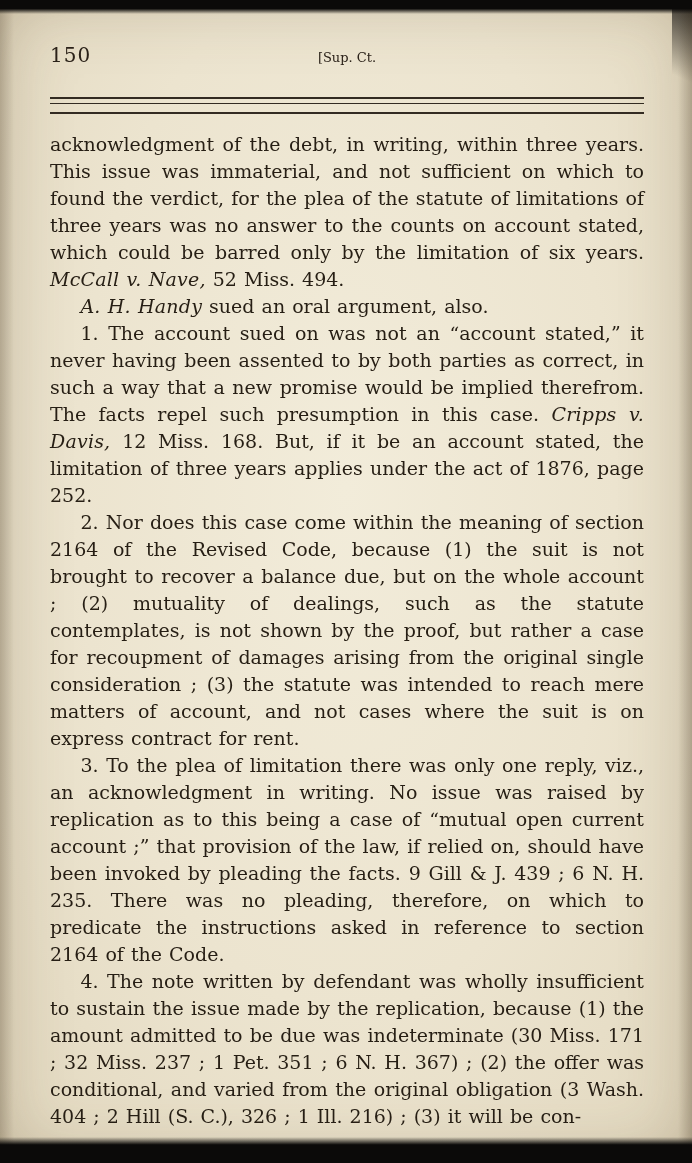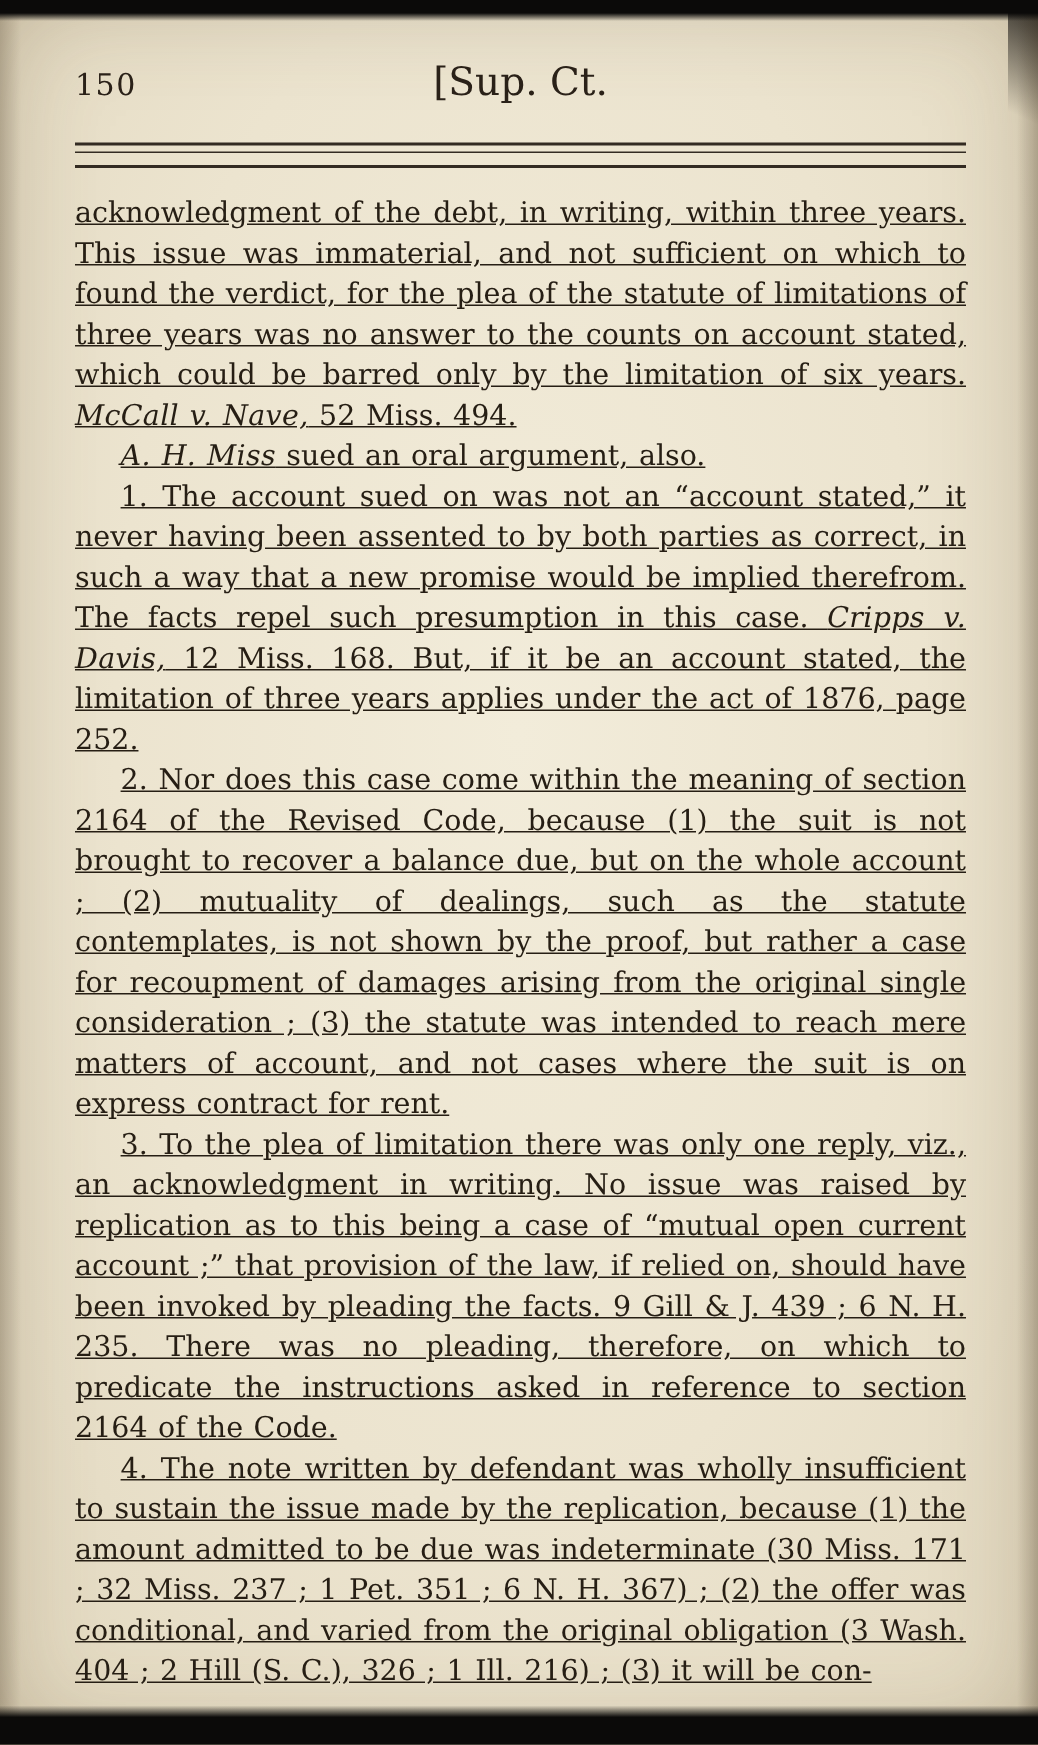--- a/index.html
+++ b/index.html
@@ -56,21 +56,21 @@
     display: grid;
     grid-template-columns: 1fr auto 1fr;
     align-items: baseline;
     line-height: 26px;
     font-size: 19px;
   }
   .pagenum { justify-self: start; font-size: 20px; letter-spacing: 1px; }
   .case-title { justify-self: center; font-size: 18px; }
   .sc { font-variant: small-caps; letter-spacing: 1.5px; }
   .case-title i { font-size: 17px; }
-  .court { justify-self: end; font-size: 26px; }
+  .court { justify-self: end; font-size: 13px; }
 
   .double-rule {
     margin-top: 26px;
     height: 4px;
     border-top: 2px solid #332b22;
     border-bottom: 1px solid #332b22;
   }
   .section-heading {
     margin-top: 8px;
     text-align: center;
@@ -89,21 +89,20 @@
     margin-top: 17px;
     font-size: 19px;
     line-height: 27px;
     text-align: justify;
     word-spacing: 1px;
     color: #261e14;
   }
   .body-text p {
     margin: 0;
     padding: 0;
-    text-decoration: underline;
   }
   .body-text p.indent { text-indent: 1.6em; }
   .body-text i { letter-spacing: 0.2px; }
 </style>
 </head>
 <body>
 
 <div class="page">
   <div class="scan-top"></div>
   <div class="scan-corner-tr"></div>
@@ -117,21 +116,21 @@
       <span class="court">[Sup. Ct.</span>
     </div>
 
     <div class="double-rule"></div>
 
 
     <div class="single-rule"></div>
 
     <div class="body-text" id="body-text">
         <p class=""><span>acknowledgment of the debt, in writing, within three years. This issue was immaterial, and not sufficient on which to found the verdict, for the plea of the statute of limitations of three years was no answer to the counts on account stated, which could be barred only by the limitation of six years.  </span><i>McCall v. Nave,</i><span> 52 Miss. 494.</span></p>
-        <p class="indent"><i>A. H. Miss</i><span> sued an oral argument, also.</span></p>
+        <p class="indent"><i>A. H. Handy</i><span> sued an oral argument, also.</span></p>
         <p class="indent"><span>1. The account sued on was not an “account stated,” it never having been assented to by both parties as correct, in such a way that a new promise would be implied therefrom. The facts repel such presumption in this case.  </span><i>Cripps v. Davis,</i><span> 12 Miss. 168.  But, if it be an account stated, the limitation of three years applies under the act of 1876, page 252.</span></p>
         <p class="indent"><span>2. Nor does this case come within the meaning of section 2164 of the Revised Code, because (1) the suit is not brought to recover a balance due, but on the whole account ; (2) mutuality of dealings, such as the statute contemplates, is not shown by the proof, but rather a case for recoupment of damages arising from the original single consideration ; (3) the statute was intended to reach mere matters of account, and not cases where the suit is on express contract for rent.</span></p>
         <p class="indent"><span>3. To the plea of limitation there was only one reply, viz., an acknowledgment in writing.  No issue was raised by replication as to this being a case of “mutual open current account ;” that provision of the law, if relied on, should have been invoked by pleading the facts.  9 Gill &amp; J. 439 ; 6 N. H. 235.  There was no pleading, therefore, on which to predicate the instructions asked in reference to section 2164 of the Code.</span></p>
         <p class="indent"><span>4. The note written by defendant was wholly insufficient to sustain the issue made by the replication, because (1) the amount admitted to be due was indeterminate (30 Miss. 171 ; 32 Miss. 237 ; 1 Pet. 351 ; 6 N. H. 367) ; (2) the offer was conditional, and varied from the original obligation (3 Wash. 404 ; 2 Hill (S. C.), 326 ; 1 Ill. 216) ; (3) it will be con-</span></p>
       </div>
 
   </div>
 
   <div class="scan-bottom"></div>
 </div>

